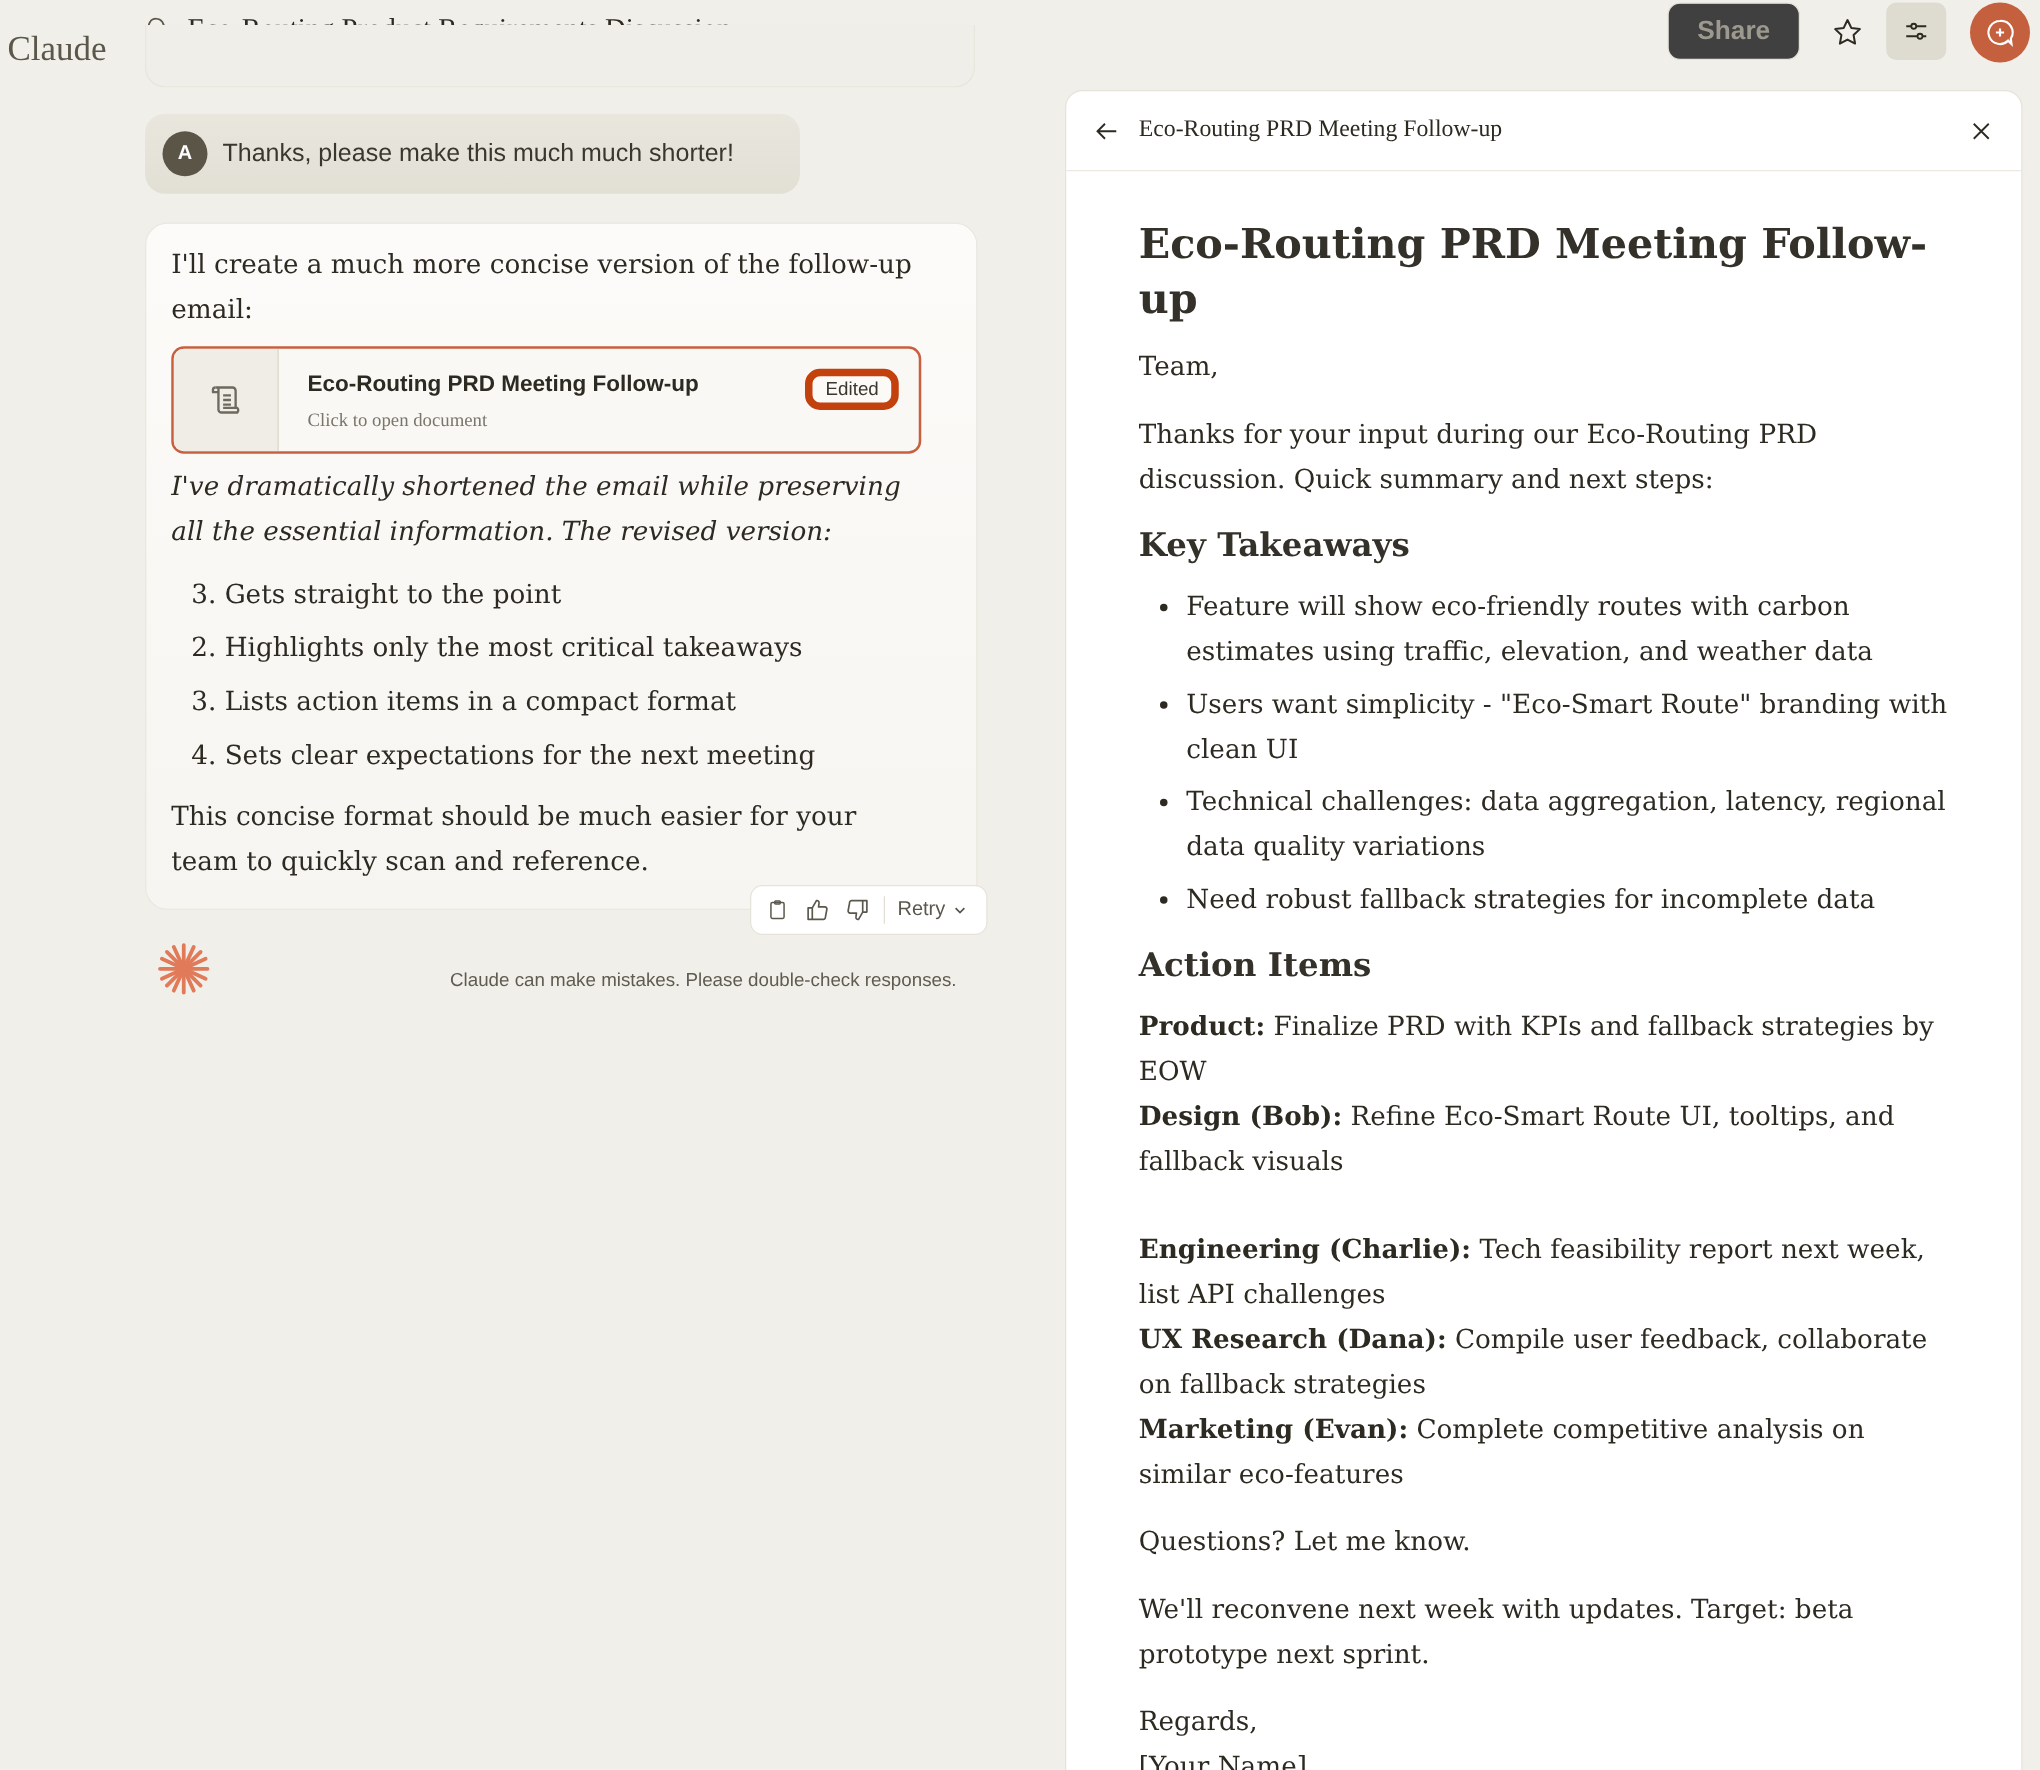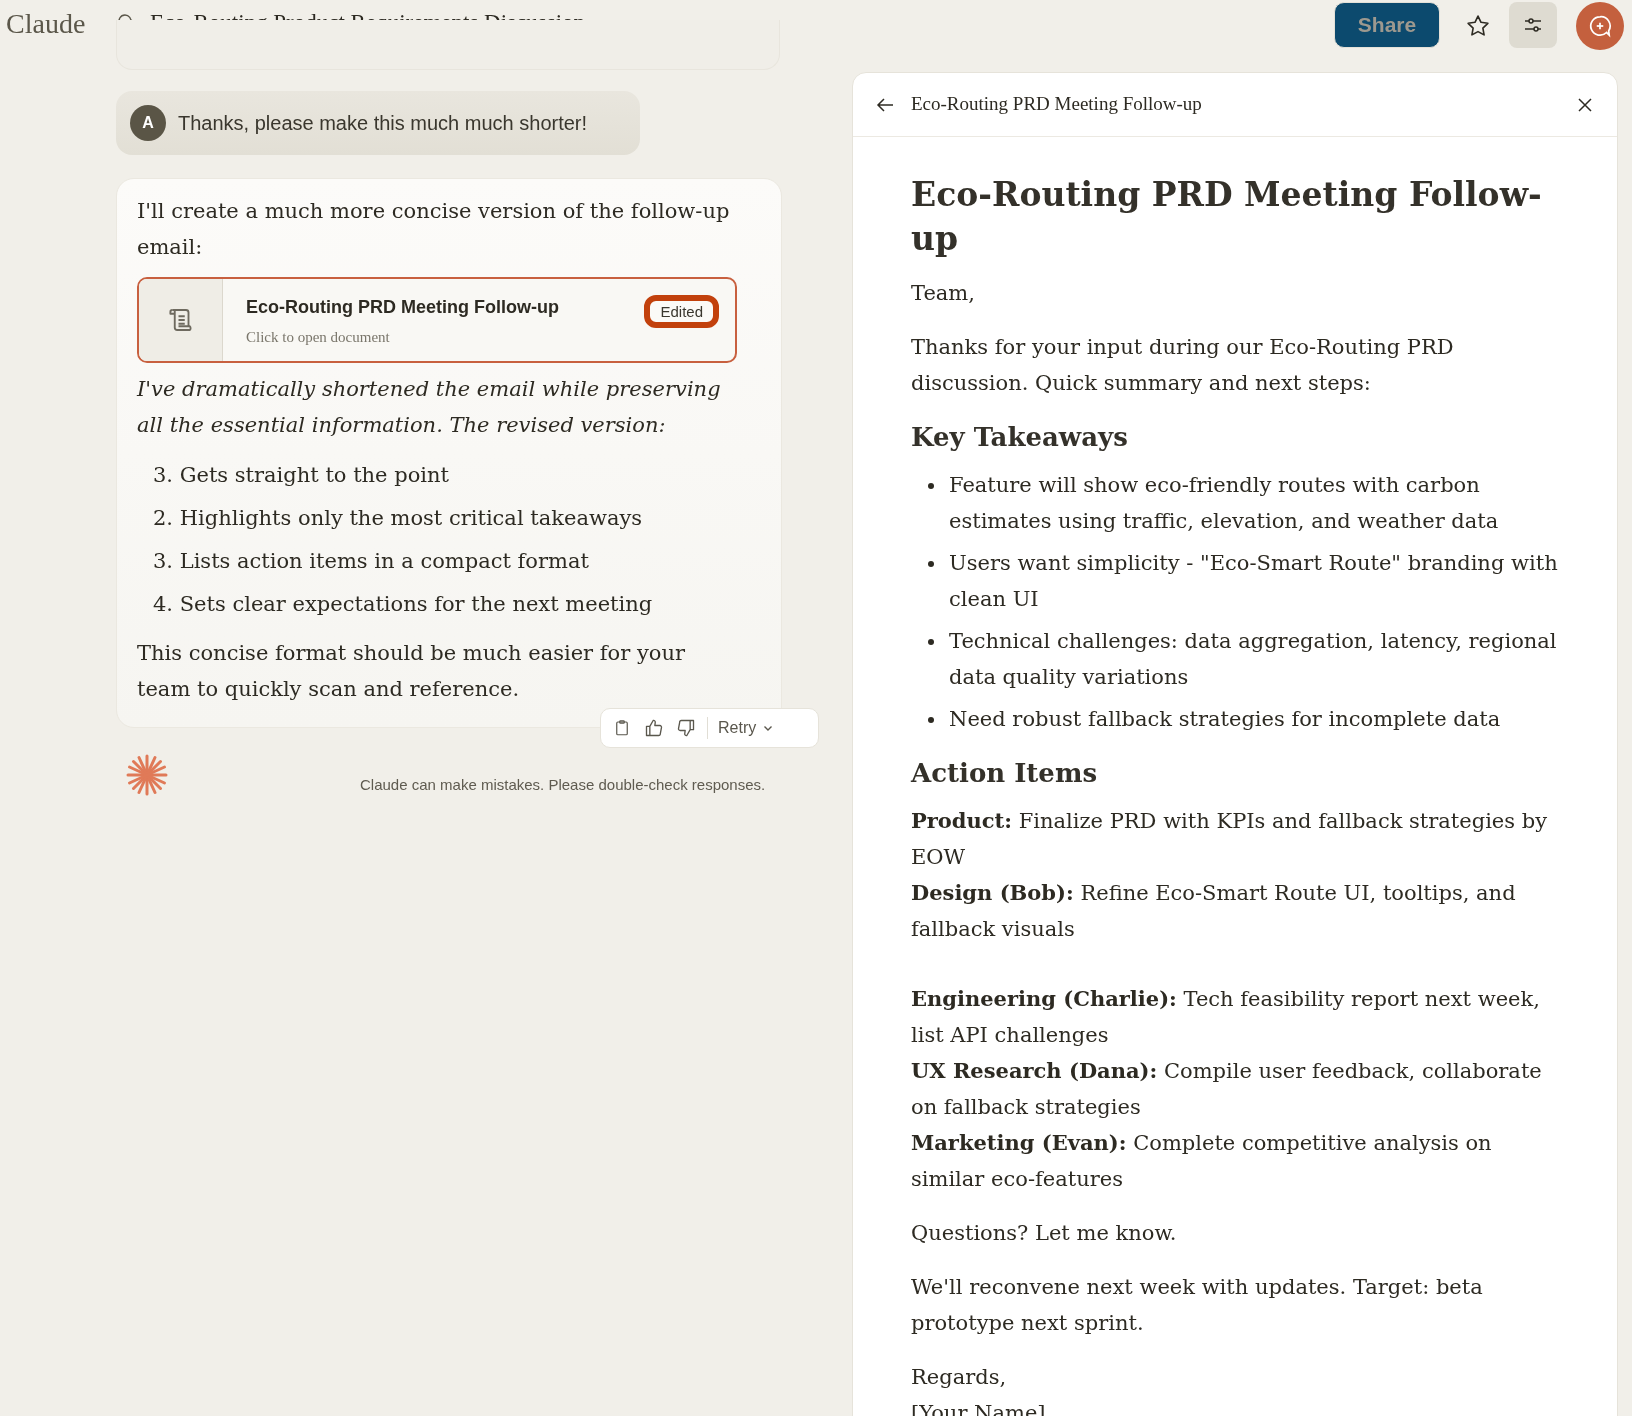--- a/index.html
+++ b/index.html
@@ -6,28 +6,28 @@
   html, body { width: 1632px; height: 1416px; overflow: hidden; }
   body {
     background: #f1efe9;
     font-family: "DejaVu Serif", "Liberation Serif", serif;
     color: #2d2a22;
     position: relative;
   }
 
   
   .topbar { position: absolute; left: 0; top: 0; width: 1632px; height: 52px; }
-  .logo { position: absolute; left: 6px; top: 8px; font-family: "Liberation Serif", serif; font-size: 28px; color: #5b574a; }
+  .logo { position: absolute; left: 6px; top: 24px; font-family: "Liberation Serif", serif; font-size: 28px; color: #5b574a; }
   .convo-title { position: absolute; left: 116px; top: 10px; display: flex; align-items: center; gap: 10px; cursor: pointer; }
   .convo-title .chat-icon { width: 24px; height: 24px; }
   .convo-title .title-text { font-family: "Liberation Serif", serif; font-size: 23px; color: #2d2a22; }
   .convo-title .chev { width: 14px; height: 14px; margin-left: 2px; }
   .share-btn {
     position: absolute; left: 1334px; top: 2px; width: 106px; height: 46px;
-    border-radius: 10px; background: #0c4a6e; border: 1px solid #e4e1d8;
+    border-radius: 10px; background: #404040; border: 1px solid #e4e1d8;
     font-family: "Liberation Sans", sans-serif; font-weight: bold; font-size: 21px; color: #9d998f;
     display: flex; align-items: center; justify-content: center;
   }
   .star-btn { position: absolute; left: 1458px; top: 6px; width: 40px; height: 40px; display:flex; align-items:center; justify-content:center; }
   .settings-btn { position: absolute; left: 1509px; top: 2px; width: 48px; height: 46px; border-radius: 8px; background: #dedbd1; display:flex; align-items:center; justify-content:center; }
   .new-chat-btn { position: absolute; left: 1576px; top: 2px; width: 48px; height: 48px; border-radius: 50%; background: #c4603e; display:flex; align-items:center; justify-content:center; }
 
   
   .prev-msg-tail {
     position: absolute; left: 116px; top: 20px; width: 664px; height: 50px;
@@ -56,21 +56,21 @@
     border: 2px solid #c8603f; border-radius: 10px; background: #f9f8f4; overflow: hidden; cursor: pointer;
   }
   .artifact-card .icon-box { position: absolute; left: 0; top: 0; width: 84px; height: 100%; background: #efede6; border-right: 1px solid #dcd8cd; display:flex; align-items:center; justify-content:center; }
   .artifact-card .a-title { position: absolute; left: 107px; top: 18px; font-family: "Liberation Sans", sans-serif; font-weight: bold; font-size: 18px; color: #2d2a22; }
   .artifact-card .a-sub { position: absolute; left: 107px; top: 50px; font-family: Liberation Serif, serif; font-size: 15px; color: #7a766b; }
   .artifact-card .badge { position: absolute; right: 16px; top: 16px; padding: 2px 10px; border: 6px solid #c2410c; border-radius: 12px; background: #fbfaf7; font-family: "Liberation Sans", sans-serif; font-size: 15px; color: #3a372e; }
   .numlist { position: absolute; left: 36px; top: 278px; font-size: 21px; color: #2d2a22; }
   .numlist li { list-style: none; height: 43px; line-height: 36px; }
 
   .action-bar {
-    position: absolute; left: 600px; top: 708px; width: 219px; height: 40px;
+    position: absolute; left: 600px; top: 708px; width: 190px; height: 40px;
     background: #fff; border: 1px solid #e6e3da; border-radius: 10px;
     display: flex; align-items: center; padding-left: 10px; gap: 10px;
   }
   .action-bar .ab-icon { width: 22px; height: 22px; display:flex; align-items:center; justify-content:center; cursor: pointer; }
   .action-bar .sep { width: 1px; height: 22px; background: #e1ded5; }
   .action-bar .retry { font-family: "Liberation Sans", sans-serif; font-size: 16px; color: #5a574d; display:flex; align-items:center; gap: 6px; cursor: pointer; }
 
   .claude-spark { position: absolute; left: 124px; top: 752px; width: 46px; height: 46px; }
   .disclaimer { position: absolute; left: 360px; top: 776px; font-family: "Liberation Sans", sans-serif; font-size: 15px; color: #5f5b50; }
 

